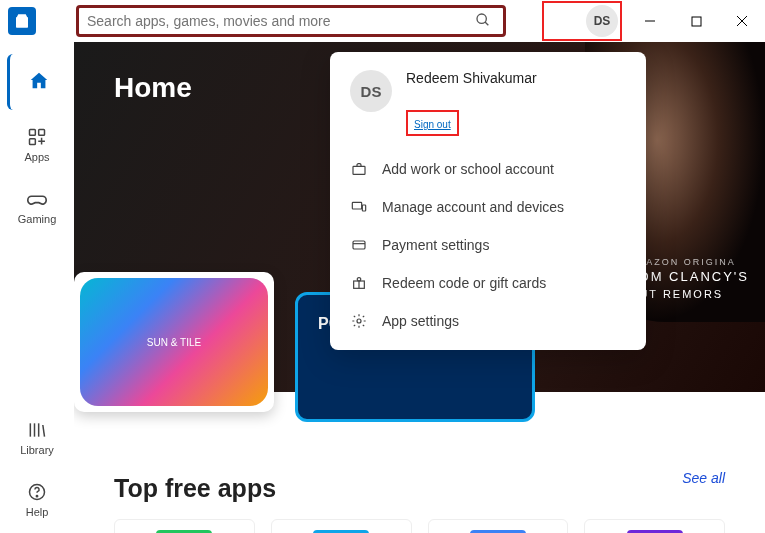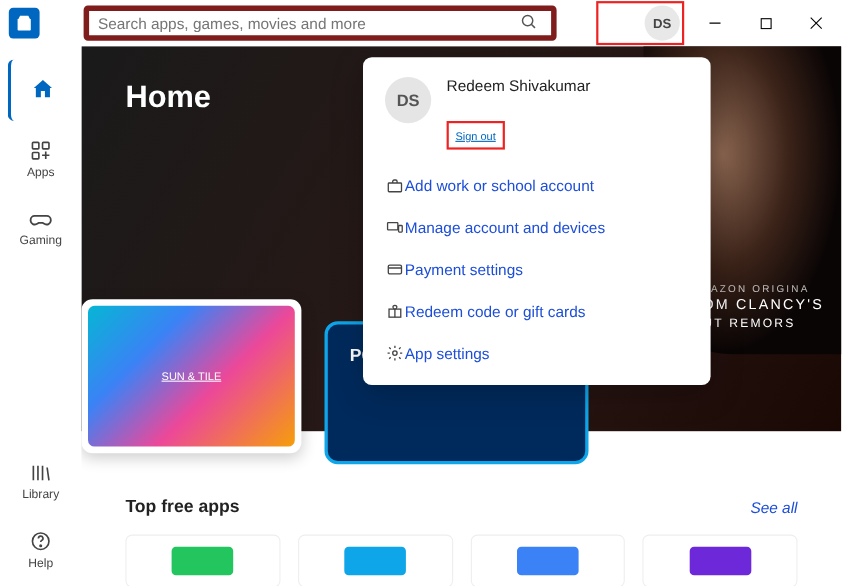--- a/index.html
+++ b/index.html
@@ -1,62 +1,62 @@
 <!DOCTYPE html>
 <html><head>
 <meta charset="utf-8">
 <style>
 * { margin: 0; padding: 0; box-sizing: border-box; font-family: 'Segoe UI', sans-serif; }
 body { width: 765px; height: 533px; background: #fff; overflow: hidden; position: relative; }
 
 .titlebar { height: 42px; display: flex; align-items: center; padding: 0 0 0 8px; }
 .app-logo { width: 28px; height: 28px; background: #0067c0; border-radius: 4px; display: flex; align-items: center; justify-content: center; margin-right: 40px; }
 .app-logo svg { width: 18px; height: 18px; }
-.search-box { flex: 1; max-width: 430px; height: 32px; border: 5px solid #7f1d1d; border-radius: 4px; display: flex; align-items: center; padding: 0 8px; background: #fff; }
+.search-box { flex: 1; max-width: 430px; height: 32px; border: 3px solid #7f1d1d; border-radius: 4px; display: flex; align-items: center; padding: 0 8px; background: #fff; }
 .search-box input { border: none; outline: none; flex: 1; font-size: 14px; color: #666; background: transparent; }
 .search-btn { background: none; border: none; cursor: pointer; padding: 4px; }
 .user-badge { width: 32px; height: 32px; border-radius: 50%; background: #e8e8e8; display: flex; align-items: center; justify-content: center; font-size: 12px; font-weight: 600; color: #444; margin-left: 40px; cursor: pointer; }
 .user-badge-wrap { border: 2px solid #e22; padding: 2px; margin-left: 36px; }
 .win-controls { margin-left: auto; display: flex; }
 .win-btn { width: 46px; height: 42px; display: flex; align-items: center; justify-content: center; cursor: pointer; }
 
 .body-wrap { display: flex; height: calc(100% - 42px); }
 .sidebar { width: 74px; display: flex; flex-direction: column; align-items: center; padding-top: 12px; background: #fff; }
 .nav-item { width: 60px; height: 56px; display: flex; flex-direction: column; align-items: center; justify-content: center; cursor: pointer; border-radius: 6px; margin-bottom: 6px; font-size: 11px; color: #444; }
 .nav-item.active { background: #fff; border-left: 3px solid #0067c0; }
 .nav-item .ico { width: 24px; height: 24px; display: flex; align-items: center; justify-content: center; margin-bottom: 2px; }
 .nav-spacer { flex: 1; }
 
 .main { flex: 1; background: #fff; overflow: hidden; position: relative; }
 .hero { height: 350px; background: linear-gradient(120deg, #1a1a1a 0%, #2a1815 60%, #1a0805 100%); position: relative; color: #fff; padding: 30px 40px; }
 .hero h1 { font-size: 28px; font-weight: 600; }
 .hero-face { position: absolute; right: 0; top: 0; width: 180px; height: 280px; background: radial-gradient(ellipse at 40% 35%, #8a6550 0%, #3a2218 40%, #0a0505 70%); border-radius: 0 0 0 80px; }
 .hero-watermark { position: absolute; left: 300px; bottom: 70px; font-size: 14px; font-weight: 600; letter-spacing: 1px; opacity: .7; }
 .hero-thumb { position: absolute; left: 0; bottom: -20px; width: 200px; height: 140px; background: #fff; border-radius: 10px; box-shadow: 0 4px 14px rgba(0,0,0,.2); overflow: hidden; padding: 6px; }
-.hero-thumb-inner { width: 100%; height: 100%; background: linear-gradient(135deg,#06b6d4 0%,#3b82f6 30%,#ec4899 60%,#f59e0b 100%); border-radius: 6px; display:flex; align-items:center; justify-content:center; font-size:10px; color:#fff;text-decoration:underline;}
+.hero-thumb-inner { width: 100%; height: 100%; background: linear-gradient(135deg,#06b6d4 0%,#3b82f6 30%,#ec4899 60%,#f59e0b 100%); border-radius: 18px; display:flex; align-items:center; justify-content:center; font-size:10px; color:#fff;}
 .game-card { position: absolute; right: 230px; bottom: -30px; width: 240px; height: 130px; background: #002a5c; border: 3px solid #0ea5e9; border-radius: 12px; padding: 20px; color: #fff; font-size: 16px; font-weight: 600; }
 .hero-right-text { position: absolute; right: 16px; bottom: 90px; font-size: 13px; letter-spacing: 2px; text-align: left; line-height: 1.4; }
 .hero-right-text .sm { font-size: 9px; opacity: .7; }
 
 .section { padding: 60px 40px 0 40px; }
 .section-head { display: flex; justify-content: space-between; align-items: center; margin-bottom: 16px; }
-.section-head h2 { font-size: 16px; font-weight: 600; color: #222; }
+.section-head h2 { font-size: 25px; font-weight: 600; color: #222; margin-top: 22px; }
 .see-all { color: #1d4ed8; font-size: 14px; text-decoration: none; cursor: pointer; font-style: italic; }
 .tiles { display: flex; gap: 16px; }
 .tile { width: 150px; height: 48px; border: 1px solid #eee; border-radius: 6px; display: flex; align-items: center; justify-content: center; }
 .tile .chip { width: 56px; height: 26px; border-radius: 4px; }
 
 .account-menu { position: absolute; top: 10px; left: 256px; width: 316px; background: #fff; border-radius: 8px; box-shadow: 0 8px 30px rgba(0,0,0,.22); z-index: 100; padding: 18px 0 10px 0; }
 .acct-header { display: flex; align-items: flex-start; padding: 0 20px 14px 20px; gap: 14px; }
 .acct-avatar { width: 42px; height: 42px; border-radius: 50%; background: #e5e5e5; display: flex; align-items: center; justify-content: center; font-weight: 600; color: #555; font-size: 15px; }
 .acct-name { font-size: 14px; color: #222; margin-bottom: 2px; }
 .acct-email { height: 14px; background: #fff; width: 140px; margin-bottom: 8px; }
 .signout-wrap { display: inline-block; border: 2px solid #e22; padding: 2px 6px; }
 .signout { color: #0067c0; font-size: 10px; text-decoration: underline; cursor: pointer; }
-.menu-item { display: flex; align-items: center; padding: 10px 20px; cursor: pointer; font-size: 14px; color: #1d4ed8; }
+.menu-item { display: flex; align-items: center; gap: 14px; padding: 10px 20px; cursor: pointer; font-size: 14px; color: #404040; }
 .menu-item .m-ico { width: 18px; height: 18px; display: flex; align-items: center; justify-content: center; }
 </style>
 </head>
 <body>
 
 <div class="titlebar">
   <div class="app-logo">
     <svg viewBox="0 0 24 24" fill="#fff">
         <path d="M4 7h16v13a1 1 0 0 1-1 1H5a1 1 0 0 1-1-1V7zm3-4h10l2 4H5l2-4z"></path>
       </svg>

